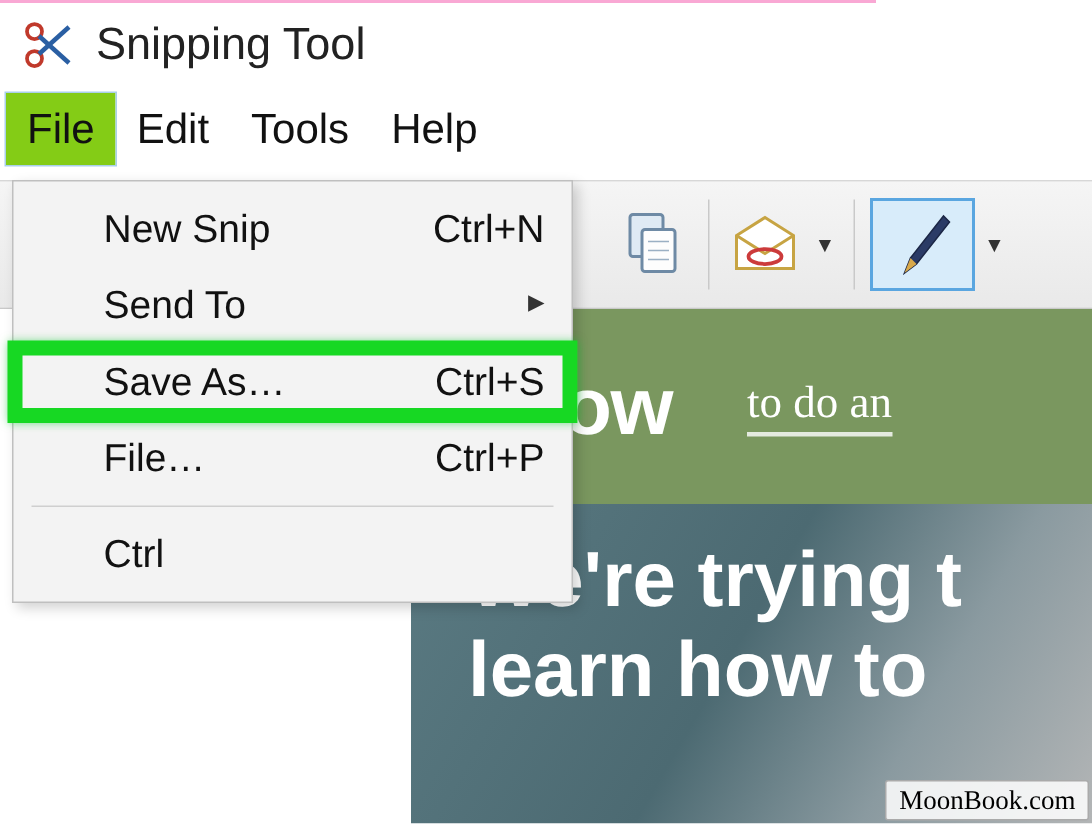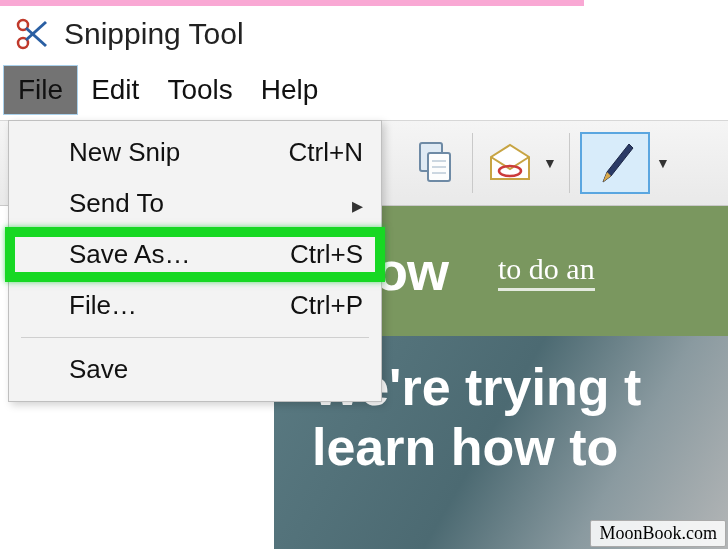--- a/index.html
+++ b/index.html
@@ -1,35 +1,35 @@
 <!DOCTYPE html>
 <html><head>
 <meta charset="utf-8">
 <style>
 * { margin: 0; padding: 0; box-sizing: border-box; }
 body { font-family: "Segoe UI", Tahoma, sans-serif; background: #fff; width: 728px; height: 549px; overflow: hidden; position: relative; }
 
-.window { width: 584px; height: 549px; background: #fff; border-top: 6px solid #f9a8d4; }
+.window { width: 584px; height: 549px; background: #fff; border-top: 2px solid #f9a8d4; }
 
 .titlebar { display: flex; align-items: center; padding: 10px 14px 14px 14px; }
 .app-icon { width: 36px; height: 36px; margin-right: 14px; position: relative; }
 .title-text { font-size: 30px; color: #222; font-weight: 400; }
 
 .menubar { display: flex; padding: 0 4px; font-size: 28px; color: #111; }
 .menubar .menu-item { padding: 8px 14px; cursor: default; }
-.menubar .menu-item.active { background: #737373; outline: 1px solid #a9d0ea; }
+.menubar .menu-item.active { background: #84cc16; outline: 1px solid #a9d0ea; }
 
 .toolbar { position: absolute; top: 120px; left: 0; right: 0; height: 86px; background: linear-gradient(#f5f5f5,#e9e9e9); border-top: 1px solid #d7d7d7; border-bottom: 1px solid #c9c9c9; display: flex; align-items: center; padding-left: 408px; gap: 4px; }
 .tb-sep { width: 1px; height: 60px; background: #c9c9c9; margin: 0 6px; }
 .tb-btn { width: 54px; height: 60px; display: flex; align-items: center; justify-content: center; }
 .tb-dd { width: 18px; text-align: center; font-size: 14px; color: #333; }
 .pen-btn { border: 2px solid #5aa6e0; background: #d8ecfa; width: 70px; height: 62px; display:flex; align-items:center; justify-content:center; }
 
 .dropdown { position: absolute; top: 120px; left: 8px; width: 374px; background: #f3f3f3; border: 1px solid #bfbfbf; box-shadow: 3px 3px 8px rgba(0,0,0,.18); padding: 6px 0; }
-.dropdown .row { display: flex; align-items: flex-end; padding: 10px 18px 10px 60px; font-size: 26px; color: #111; position: relative; }
+.dropdown .row { display: flex; align-items: flex-start; padding: 10px 18px 10px 60px; font-size: 26px; color: #111; position: relative; }
 .dropdown .row .shortcut { margin-left: auto; }
 .dropdown .row .sub-arrow { margin-left: auto; font-size: 22px; color: #333; }
 .dropdown hr { border: none; border-top: 1px solid #cfcfcf; margin: 6px 12px; }
 .dropdown .highlight-ring { position: absolute; left: -4px; right: -4px; top: -2px; bottom: -2px; border: 10px solid #17d823; box-shadow: 0 0 6px rgba(0,200,40,.6); pointer-events:none; }
 
 .content { position: absolute; top: 206px; left: 274px; right: 0; bottom: 0; overflow: hidden; }
 .wiki-header { background: #7a975f; height: 130px; color: #fff; display: flex; align-items: center; padding-left: 48px; gap: 18px; font-family: Georgia, serif; }
 .wiki-logo { font-size: 54px; font-weight: 400; }
 .wiki-logo .how { font-family: "Arial Black", Arial; font-weight: 900; letter-spacing: -1px; }
 .wiki-tag { font-size: 30px; border-bottom: 3px solid rgba(255,255,255,.8); padding-bottom: 2px; margin-left: 32px; }
@@ -116,19 +116,19 @@
       <span>Save As…</span>
       <span class="shortcut">Ctrl+S</span>
       <span class="highlight-ring"></span>
     </div>
     <div class="row">
       <span>File…</span>
       <span class="shortcut">Ctrl+P</span>
     </div>
     <hr>
     <div class="row">
-      <span>Save</span>
+      <span>Ctrl</span>
     </div>
   </div>
 
   <div class="watermark">MoonBook.com</div>
 
 </div>
 
 </body></html>

